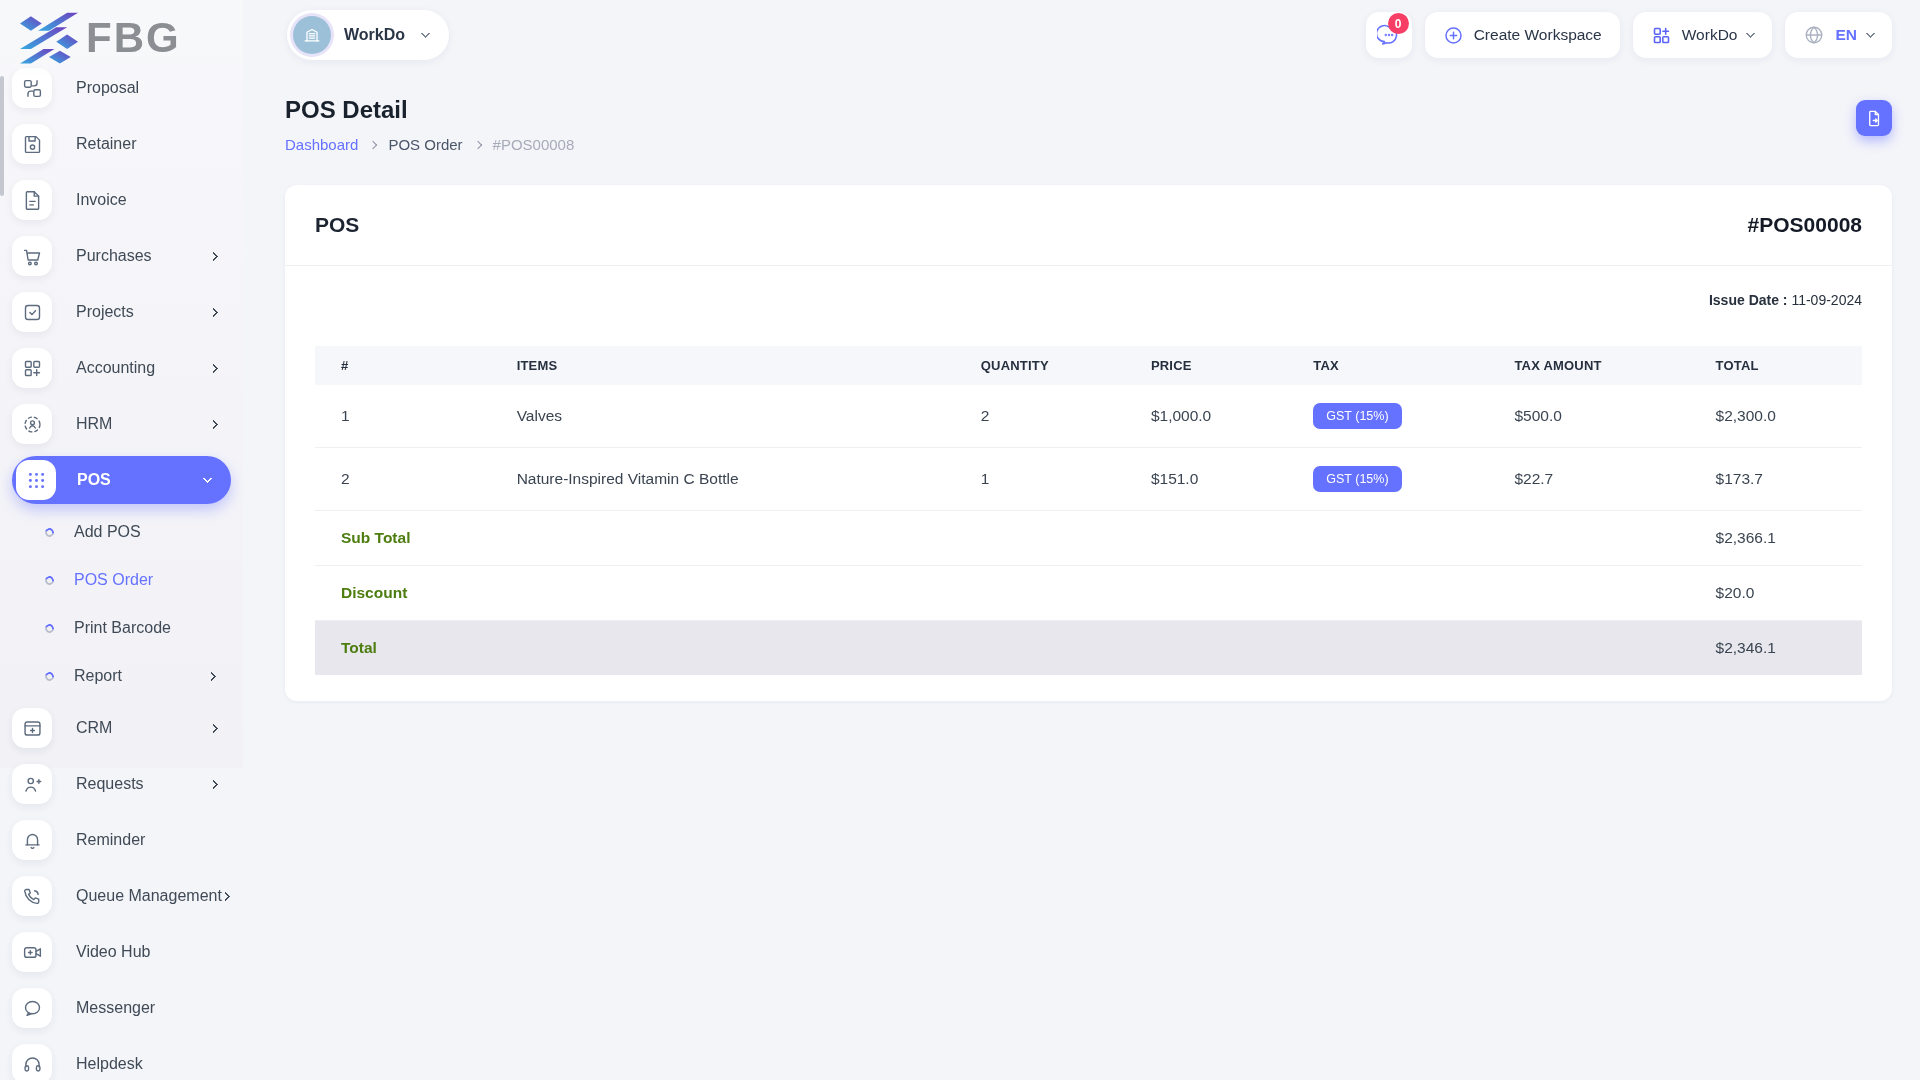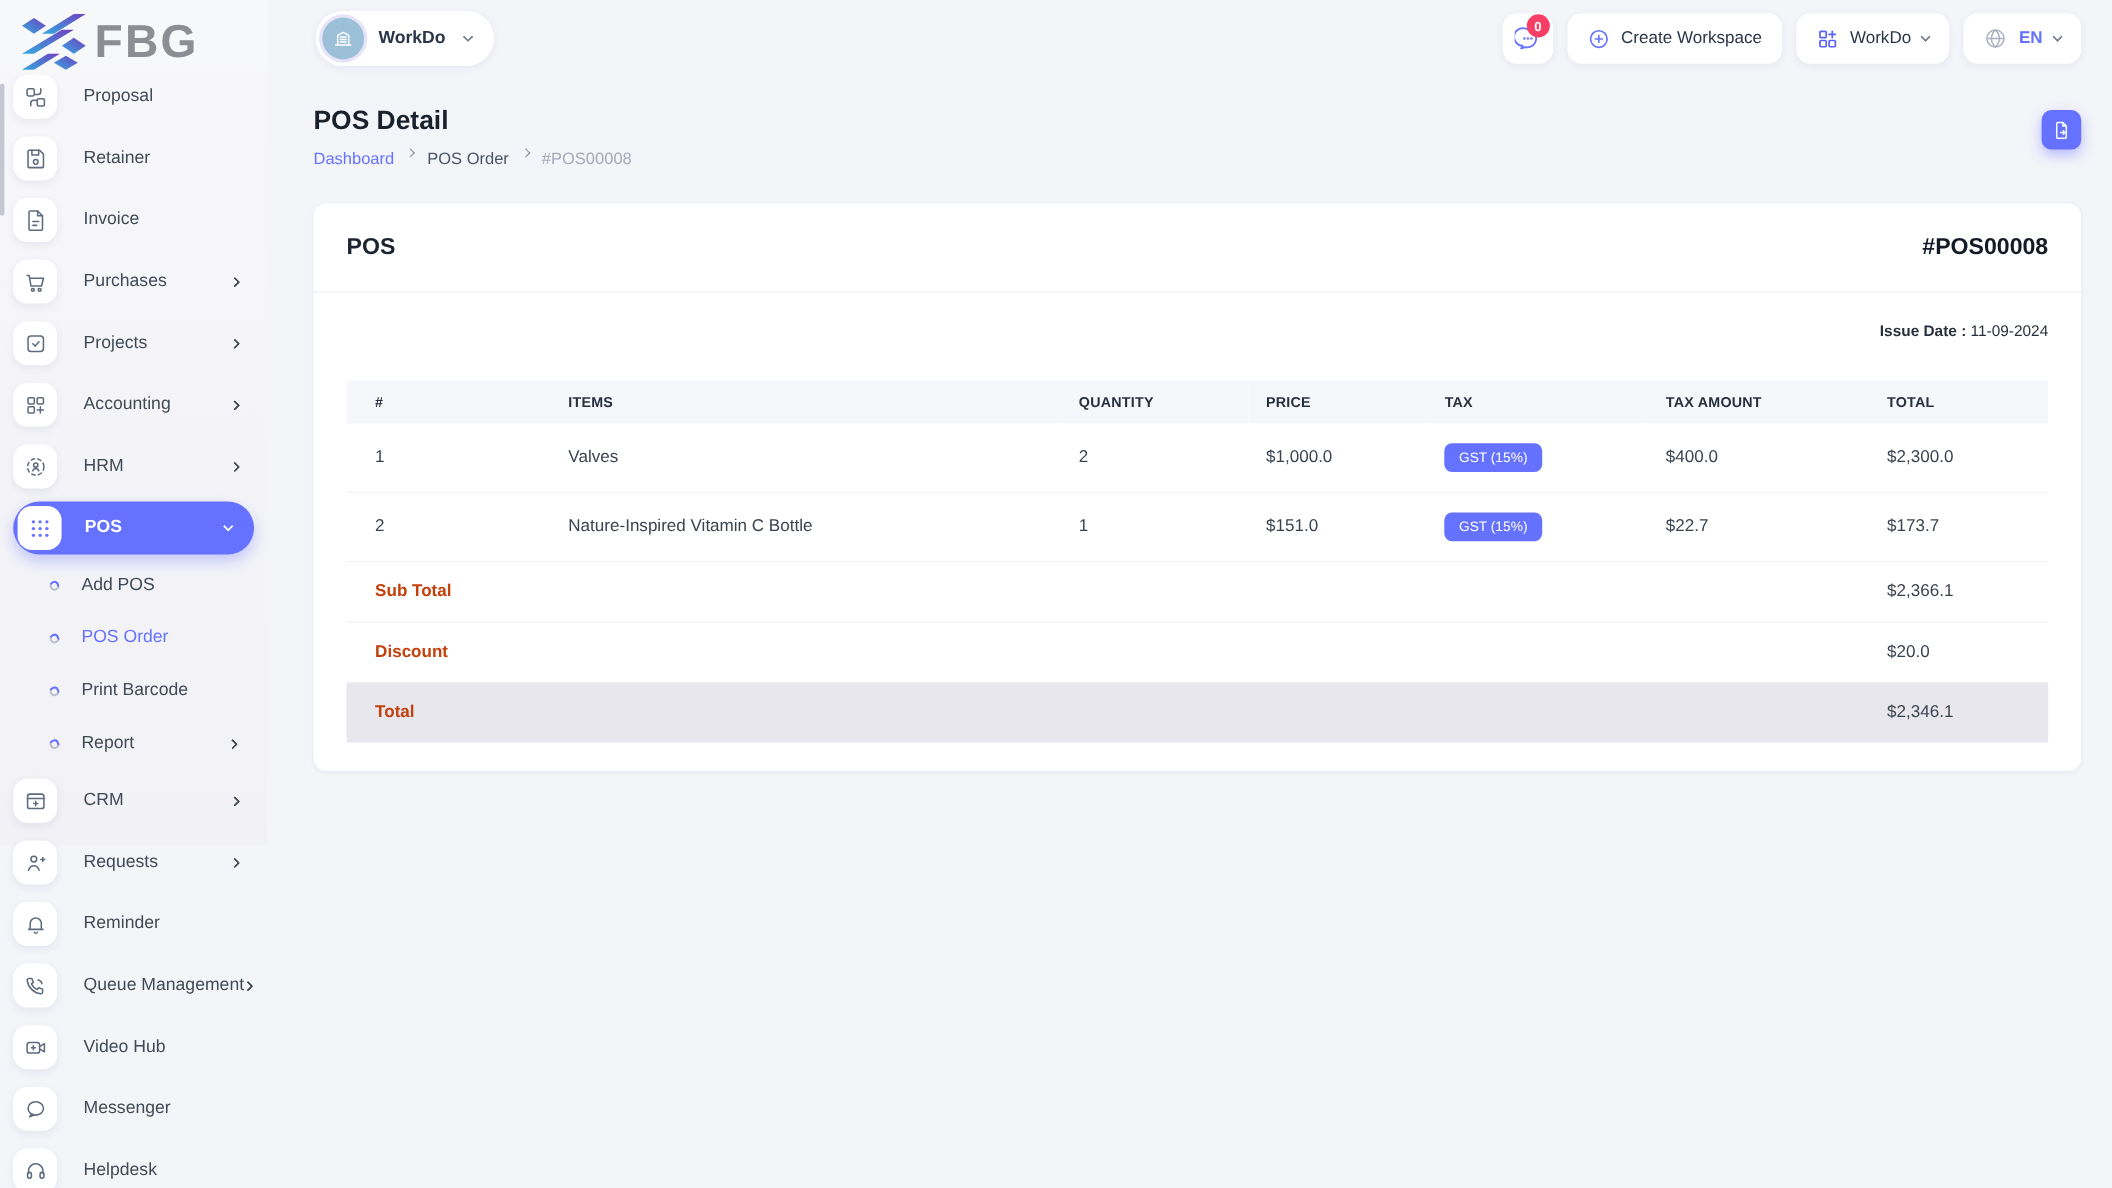--- a/index.html
+++ b/index.html
@@ -35,42 +35,42 @@
   .icon-tile{width:46px;height:46px;background:#fff;border-radius:13px;display:flex;align-items:center;justify-content:center;position:relative;box-shadow:0 2px 8px rgba(30,40,80,.06);cursor:pointer}
   .n-badge{position:absolute;top:1px;right:3px;min-width:21px;height:21px;border-radius:50%;background:#f73e64;color:#fff;font-size:12px;font-weight:700;display:flex;align-items:center;justify-content:center}
   .pill{display:flex;align-items:center;gap:10px;background:#fff;border-radius:13px;height:46px;padding:0 18px;font-size:15.5px;color:#2a3547;font-weight:500;box-shadow:0 2px 8px rgba(30,40,80,.06);cursor:pointer}
   .pill .chev{margin:0;border-color:#7b8494;transform:rotate(135deg);margin-top:-3px}
   .lang-code{color:#6571ff;font-weight:700}
 
   
   .main{position:absolute;left:243px;top:70px;right:0;bottom:0;padding:26px 28px 12px 42px}
   .page-head{display:flex;justify-content:space-between;align-items:center}
   .page-title{font-size:24px;font-weight:700;color:#19212c;margin-bottom:12px}
-  .crumbs{display:flex;align-items:flex-start;gap:12px;font-size:15px}
+  .crumbs{display:flex;align-items:center;gap:12px;font-size:15px}
   .crumb-link{color:#6571ff;cursor:pointer}
   .crumb-cur{color:#4a5568}
   .crumb-muted{color:#a6abb9}
   .crumb-sep{width:6px;height:6px;border-top:1.8px solid #8b93a2;border-right:1.8px solid #8b93a2;transform:rotate(45deg)}
   .export-btn{width:36px;height:36px;border-radius:9px;background:#6571ff;display:flex;align-items:center;justify-content:center;box-shadow:0 5px 12px rgba(101,113,255,.45);cursor:pointer;align-self:flex-start;margin-top:4px}
 
   
   .card{background:#fff;border-radius:12px;margin-top:32px;box-shadow:0 1px 4px rgba(30,40,80,.05);padding-bottom:26px}
   .card-head{display:flex;justify-content:space-between;align-items:center;padding:28px 30px;border-bottom:1px solid #edeff3}
   .card-title{font-size:21px;font-weight:700;color:#1c2431}
   .card-num{font-size:21px;font-weight:700;color:#141a26}
   .issue{text-align:right;padding:26px 30px 0;font-size:14px;color:#27303d}
   .issue .lbl{font-weight:700}
   .tbl-wrap{padding:38px 30px 0}
   table{width:100%;border-collapse:collapse;table-layout:fixed}
   thead th{background:#f6f7fb;text-align:left;font-size:13px;color:#252f3e;font-weight:700;padding:12px 16px;letter-spacing:.2px}
   thead th:first-child{padding-left:26px}
   tbody td{padding:18px 16px;font-size:15.5px;color:#3a4450;border-bottom:1px solid #eef0f4}
   tbody td:first-child{padding-left:26px}
   .badge-tax{display:inline-block;background:#6571ff;color:#fff;font-size:12.5px;font-weight:500;padding:6px 13px;border-radius:7px}
-  .sum-label{font-weight:700;color:#c2410c}
+  .sum-label{font-weight:700;color:#4d7c0f}
   tr.total td{background:#e7e7ed;border-bottom:none}
 
   svg{display:block}
 </style>
 </head>
 <body>
 
 <aside class="sidebar">
   <div class="scroll-thumb"></div>
 
@@ -407,21 +407,21 @@
             <th>TOTAL</th>
           </tr>
         </thead>
         <tbody>
           <tr>
             <td>1</td>
             <td>Valves</td>
             <td>2</td>
             <td>$1,000.0</td>
             <td><span class="badge-tax">GST (15%)</span></td>
-            <td>$400.0</td>
+            <td>$500.0</td>
             <td>$2,300.0</td>
           </tr>
           <tr>
             <td>2</td>
             <td>Nature-Inspired Vitamin C Bottle</td>
             <td>1</td>
             <td>$151.0</td>
             <td><span class="badge-tax">GST (15%)</span></td>
             <td>$22.7</td>
             <td>$173.7</td>

